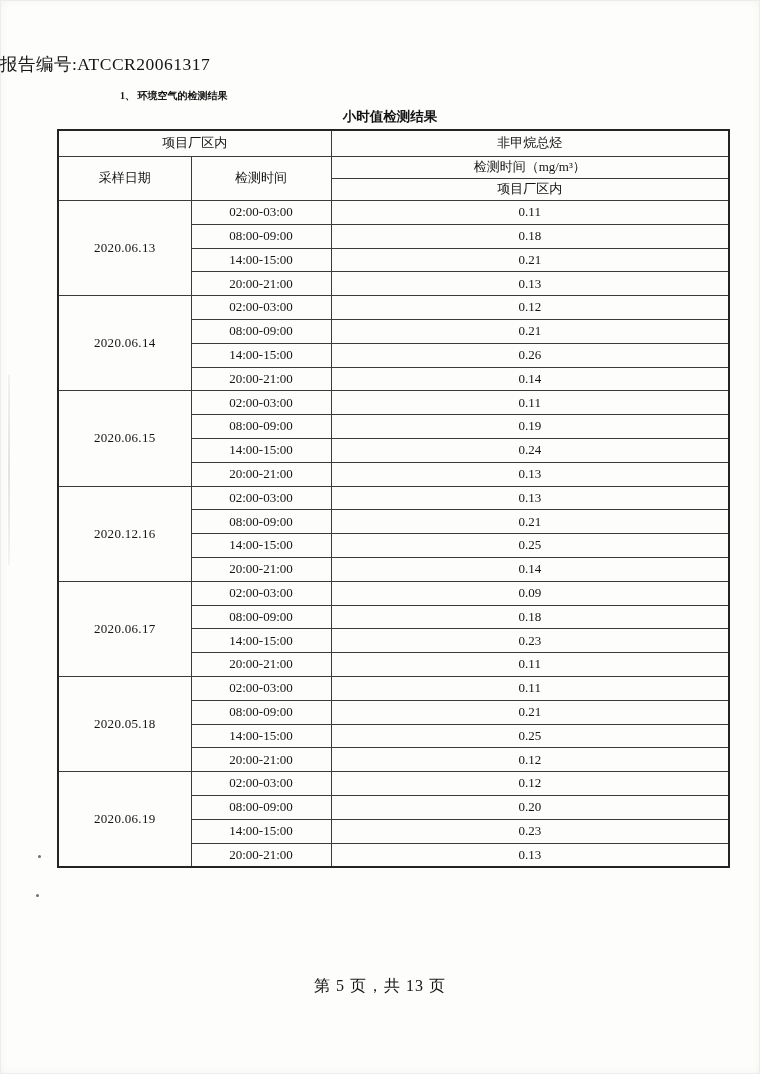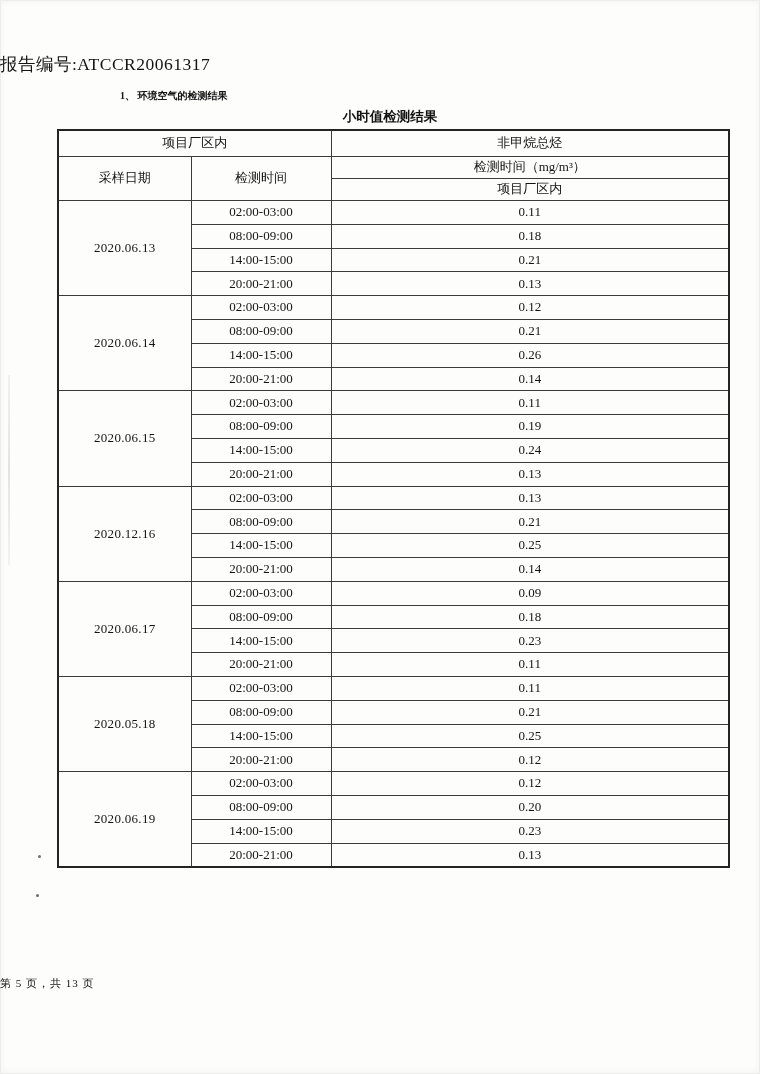--- a/index.html
+++ b/index.html
@@ -58,22 +58,22 @@
   }
   table.results{border:2px solid #242424;}
   thead tr.h1 td{height:25px;}
   thead tr.h2 td, thead tr.h3 td{height:21px;}
   tbody tr{height:23.8px;}
   .date-cell{letter-spacing:0.3px;}
   .footer{
     position:absolute;
     left:0;right:0;
     top:976px;
-    text-align:left;
-    font-size:11px;
+    text-align:center;
+    font-size:16px;
     letter-spacing:1px;
   }
   
   .edge-line{
     position:absolute;
     left:8px;top:375px;
     width:2px;height:190px;
     background:linear-gradient(#f1f1ef,#e3e3e0,#f3f3f1);
   }
   .speck{position:absolute;background:#6f6f6f;border-radius:50%;}

